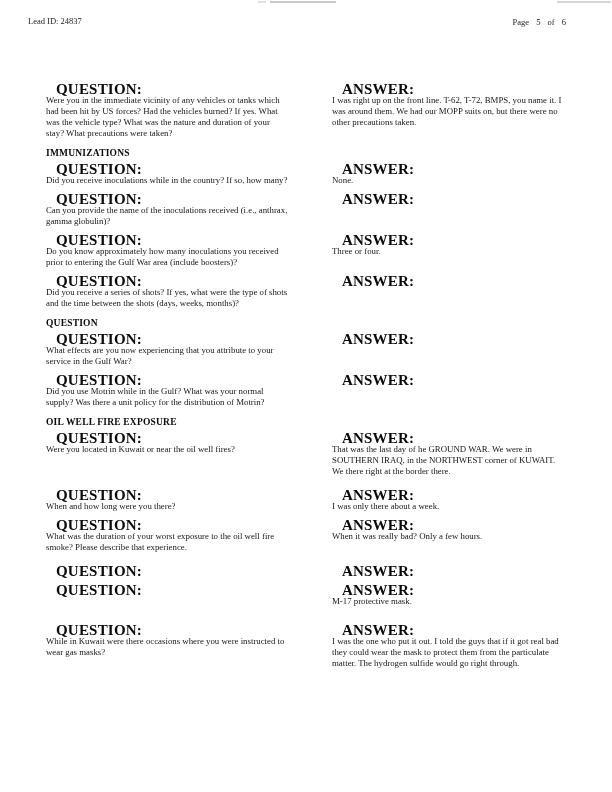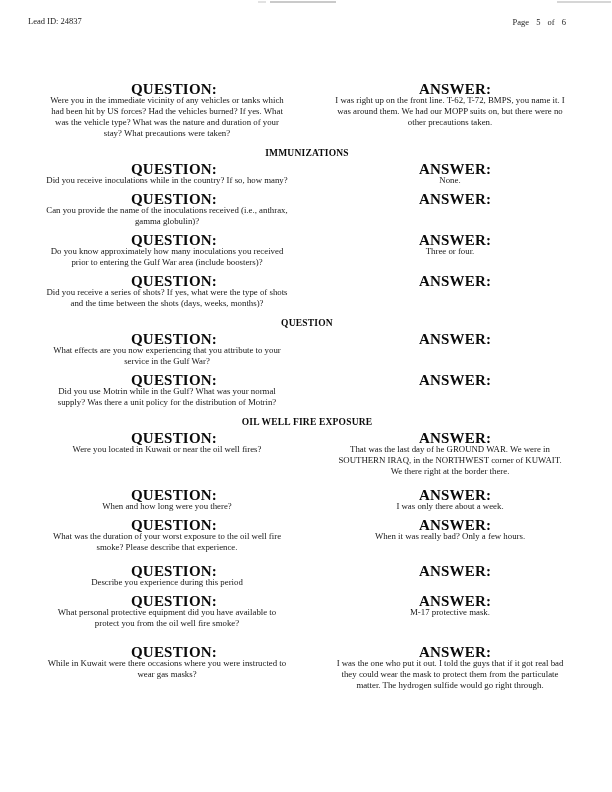--- a/index.html
+++ b/index.html
@@ -4,21 +4,20 @@
 <style>
   html, body { margin: 0; padding: 0; background: #ffffff; }
   .page {
     position: relative;
     width: 612px;
     height: 792px;
     background: #ffffff;
     font-family: "Liberation Serif", "DejaVu Serif", serif;
     color: #141414;
     overflow: hidden;
-    text-align: center;
   }
   
   .scan-artifact { position: absolute; background: #adadad; opacity: 0.65; }
   .artifact-1 { top: 1px; left: 258px; width: 8px;  height: 2px; opacity: 0.35; }
   .artifact-2 { top: 1px; left: 270px; width: 66px; height: 2px; }
   .artifact-3 { top: 1px; left: 557px; width: 54px; height: 2px; opacity: 0.5; }
 
   .doc-header { position: absolute; top: 0; left: 0; right: 0; height: 30px; }
   .lead-id {
     position: absolute; top: 16px; left: 28px;
@@ -197,32 +196,30 @@
       </div>
       <div class="a-col">
         <div class="a-label">ANSWER:</div>
         <div class="a-text">When it was really bad? Only a few hours.</div>
       </div>
     </div>
 
     <div class="qa-row">
       <div class="q-col">
         <div class="q-label">QUESTION:</div>
-        <div class="q-text">Describe you experience during this period</div>
       </div>
       <div class="a-col">
         <div class="a-label">ANSWER:</div>
         <div class="a-text"></div>
       </div>
     </div>
 
     <div class="qa-row mb-lg">
       <div class="q-col">
         <div class="q-label">QUESTION:</div>
-        <div class="q-text">What personal protective equipment did you have available to protect you from the oil well fire smoke?</div>
       </div>
       <div class="a-col">
         <div class="a-label">ANSWER:</div>
         <div class="a-text">M-17 protective mask.</div>
       </div>
     </div>
 
     <div class="qa-row">
       <div class="q-col">
         <div class="q-label">QUESTION:</div>

